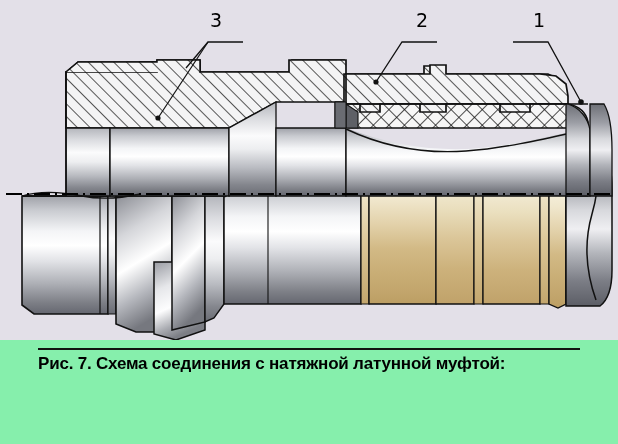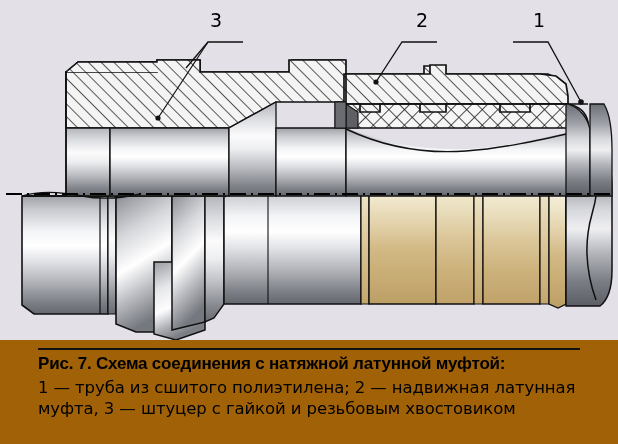--- a/index.html
+++ b/index.html
@@ -8,21 +8,21 @@
     font-family:"Liberation Sans","DejaVu Sans",sans-serif;
     color:#0a0a0a;
     position:relative;
   }
   #root{position:relative;width:618px;height:444px;background:#E3E0E8;}
 
   #figure{position:absolute;left:0;top:0;width:618px;height:340px;}
 
   #caption{
     position:absolute;left:0;top:340px;width:618px;height:104px;
-    background:#a16207;
+    background:#86efac;
   }
   #caption .rule{
     position:absolute;left:38px;top:8px;width:542px;height:2px;background:#111;
   }
   #cap-title{
     position:absolute;left:38px;top:14px;width:560px;
     font-size:17px;font-weight:bold;letter-spacing:-0.2px;
     font-family:"Liberation Sans","DejaVu Sans",sans-serif;
     white-space:nowrap;color:#000;
   }
@@ -285,16 +285,15 @@
 
     
     <div class="lbl" style="left:205px;top:9px;">3</div>
     <div class="lbl" style="left:411px;top:9px;">2</div>
     <div class="lbl" style="left:528px;top:9px;">1</div>
   </div>
 
   <div id="caption">
     <div class="rule"></div>
     <div id="cap-title">Рис. 7. Схема соединения с натяжной латунной муфтой:</div>
-    <div id="cap-body">1 — труба из сшитого полиэтилена; 2 — надвижная латунная муфта, 3 — штуцер с гайкой и резьбовым хвостовиком</div>
   </div>
 
 </div>
 
 </body></html>

